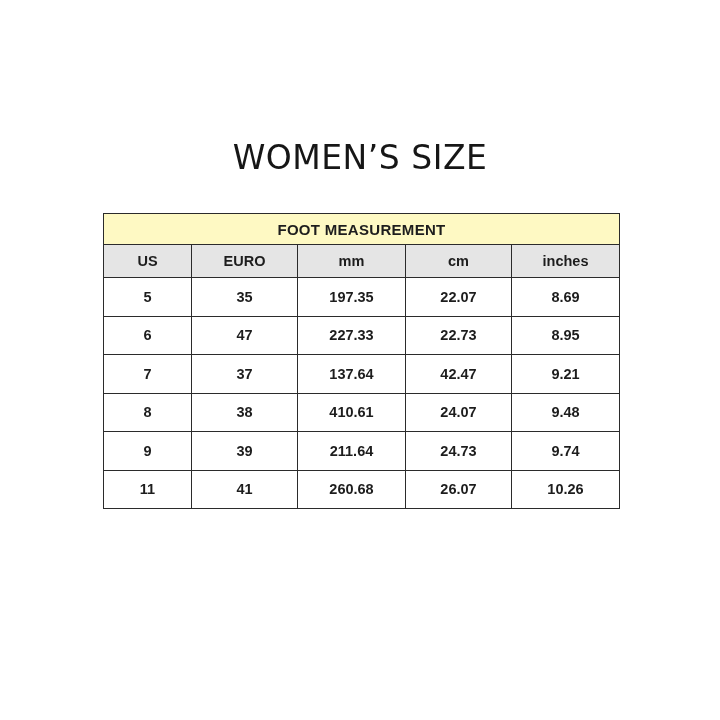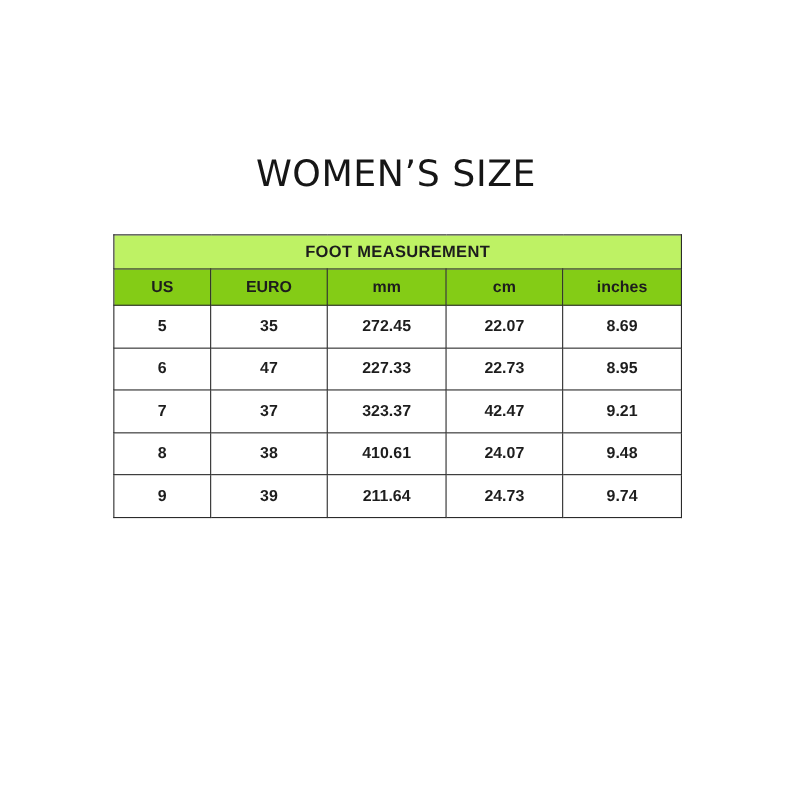--- a/index.html
+++ b/index.html
@@ -48,27 +48,27 @@
     text-align: center;
     font-size: 14.5px;
     font-weight: bold;
     color: #1d1d1d;
     padding: 0;
     height: 37.5px;
     vertical-align: middle;
     font-family: "Liberation Sans", sans-serif;
   }
   tr.banner-row td {
-    background: #bef264;
+    background: #fef9c3;
     height: 30px;
     font-size: 15px;
     letter-spacing: 0.3px;
   }
   tr.header-row td {
-    background: #84cc16;
+    background: #e5e5e5;
     height: 32px;
     font-size: 14.5px;
   }
   tr.data-row td {
     background: #ffffff;
   }
   col.c-us { width: 88px; }
   col.c-euro { width: 106px; }
   col.c-mm { width: 108px; }
   col.c-cm { width: 106px; }
@@ -97,49 +97,56 @@
         <tr class="header-row">
           <td>US</td>
           <td>EURO</td>
           <td>mm</td>
           <td>cm</td>
           <td>inches</td>
         </tr>
         <tr class="data-row">
           <td>5</td>
           <td>35</td>
-          <td>272.45</td>
+          <td>197.35</td>
           <td>22.07</td>
           <td>8.69</td>
         </tr>
         <tr class="data-row">
           <td>6</td>
           <td>47</td>
           <td>227.33</td>
           <td>22.73</td>
           <td>8.95</td>
         </tr>
         <tr class="data-row">
           <td>7</td>
           <td>37</td>
-          <td>323.37</td>
+          <td>137.64</td>
           <td>42.47</td>
           <td>9.21</td>
         </tr>
         <tr class="data-row">
           <td>8</td>
           <td>38</td>
           <td>410.61</td>
           <td>24.07</td>
           <td>9.48</td>
         </tr>
         <tr class="data-row">
           <td>9</td>
           <td>39</td>
           <td>211.64</td>
           <td>24.73</td>
           <td>9.74</td>
         </tr>
+        <tr class="data-row">
+          <td>11</td>
+          <td>41</td>
+          <td>260.68</td>
+          <td>26.07</td>
+          <td>10.26</td>
+        </tr>
       </tbody>
     </table>
   </div>
 
 </div>
 
 </body></html>

